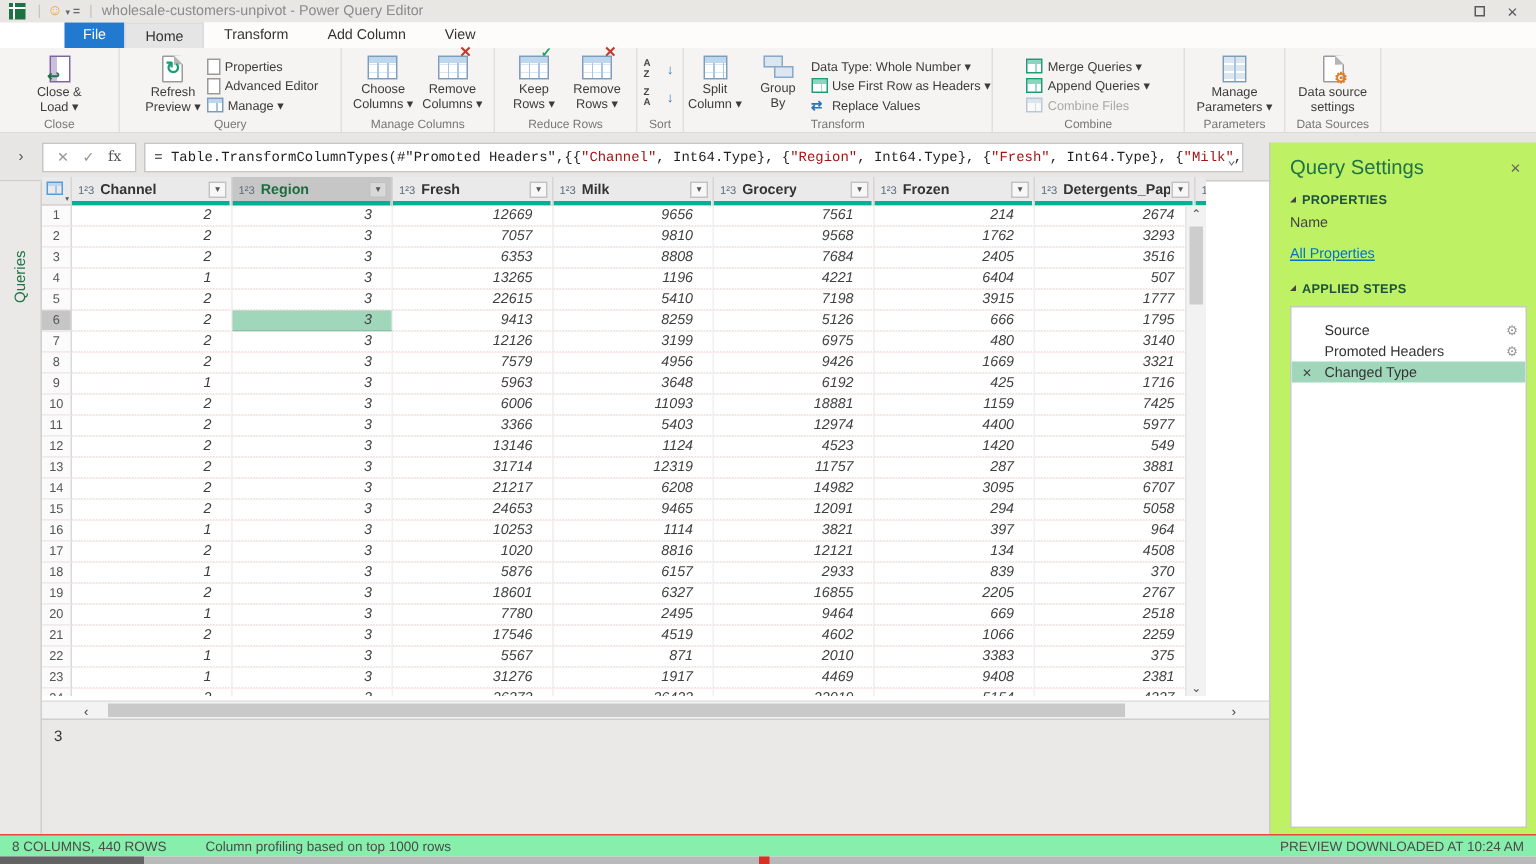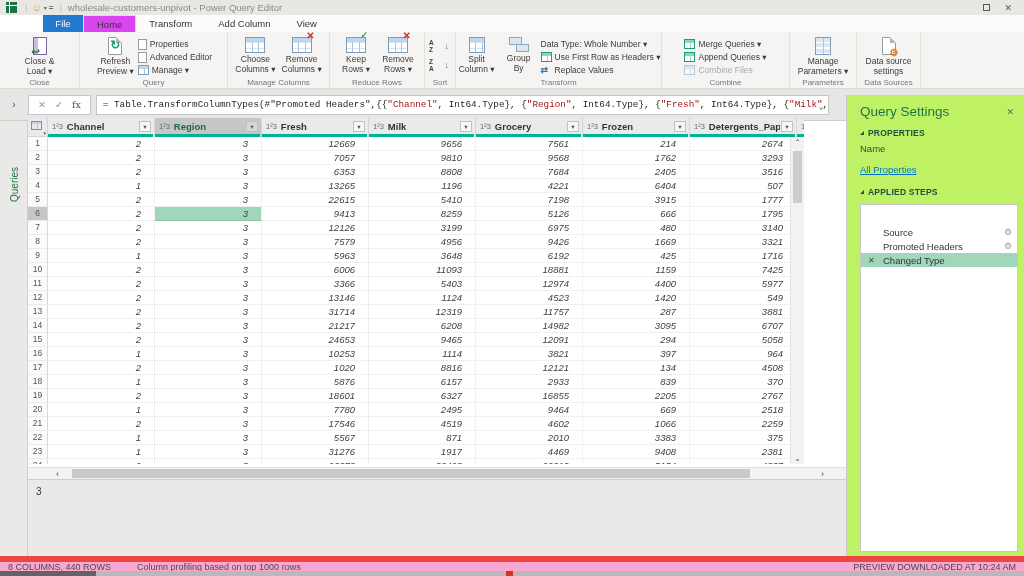--- a/index.html
+++ b/index.html
@@ -21,21 +21,21 @@
   #titlebar .title-text { margin-left:2px; }
   .win-controls { margin-left:auto; display:flex; align-items:center; gap:14px; padding-right:6px; }
   .win-restore { width:7px; height:7px; border:1px solid #5a5a5a; display:inline-block; }
   .win-close { color:#5a5a5a; font-size:9px; }
 
   
   #tabrow { position:absolute; left:0; top:15px; width:1024px; height:17px; background:#fdfcfb;
     display:flex; align-items:stretch; font-size:9.5px;margin-left:43px; }
   .file-tab { background:#2179d0; color:#fff; width:40px; display:flex; align-items:center; justify-content:center; }
   .tab { display:flex; align-items:center; padding:0 13px; color:#333; }
-  .tab.active { background:#d946ef; border:1px solid #dcdcdc; border-bottom:none; }
+  .tab.active { background:#e5e5e5; border:1px solid #dcdcdc; border-bottom:none; }
   .tabrow-right { margin-left:auto; display:flex; align-items:center; gap:8px; padding-right:6px; }
   .ribbon-collapse { color:#666; font-size:8px; }
   .help-circle { width:12px; height:12px; border-radius:50%; background:#2b7cd3; color:#fff;
     font-size:8px; font-weight:bold; display:flex; align-items:center; justify-content:center; }
 
   
   #ribbon { position:absolute; left:0; top:32px; width:1024px; height:57px; background:#f6f4f2;
     border-bottom:1px solid #dcdad7; display:flex; align-items:stretch; font-size:8.5px; color:#3b3b3b; }
   .rgroup { position:relative; border-right:1px solid #e2e0dd; padding:3px 3px 11px 3px;
     display:flex; align-items:flex-start; justify-content:center; gap:2px; }
@@ -161,30 +161,30 @@
   .qs-title { font-size:13.5px; color:#217346; font-weight:normal; }
   .qs-close { margin-left:auto; color:#666; font-size:9px; padding-right:3px; }
   .qs-sec { display:flex; align-items:center; gap:4px; font-size:8.5px; font-weight:bold; color:#1f513f;
     margin-bottom:5px; letter-spacing:.2px; }
   .qs-tri { width:0; height:0; border-left:4px solid transparent; border-bottom:4px solid #444; }
   .qs-label { font-size:9.5px; color:#444; margin-bottom:3px; }
   .qs-input { width:152px; height:16px; border:1px solid #ababab; background:#fff; font-size:9px;
     color:#333; padding:0 4px; font-family:"Liberation Sans", sans-serif; }
   .qs-link { font-size:9.5px; color:#0073c6; margin:7px 0 12px 0; display:inline-block; }
   .steps-box { background:#fff; border:1px solid #c8c8c8; width:158px; flex:1 1 auto; margin-top:2px;
-    padding-top:20px; overflow:hidden; }
+    padding-top:8px; overflow:hidden; }
   .step { height:14px; display:flex; align-items:center; padding:0 5px 0 22px; position:relative;
     font-size:9.5px; color:#333; }
   .step .gear { position:absolute; right:5px; top:0; color:#9a9a9a; font-size:9px; line-height:14px; }
   .step.selected { background:#a0d7bb; }
   .step .step-x { position:absolute; left:7px; font-size:8px; color:#444; }
 
   
-  #statusbar { position:absolute; left:0; top:556px; width:1024px; height:15px; background:#f9a8d4;
-    border-top:6px solid #ef4444; display:flex; align-items:center; font-size:9px; color:#4a4a4a; padding:0 8px; }
+  #statusbar { position:absolute; left:0; top:556px; width:1024px; height:15px; background:#86efac;
+    border-top:1px solid #ef4444; display:flex; align-items:center; font-size:9px; color:#4a4a4a; padding:0 8px; }
   #statusbar .profiling { margin-left:26px; }
   #statusbar .right { margin-left:auto; }
 
   
   #scrubber { position:absolute; left:0; top:571px; width:1024px; height:5px; background:#b9b9b9; }
   #scrubber .watched { position:absolute; left:0; top:0; height:5px; width:96px; background:#636363; }
   #scrubber .playhead { position:absolute; left:506px; top:0; height:5px; width:7px; background:#d93025; }
 </style>
 </head>
 <body>

